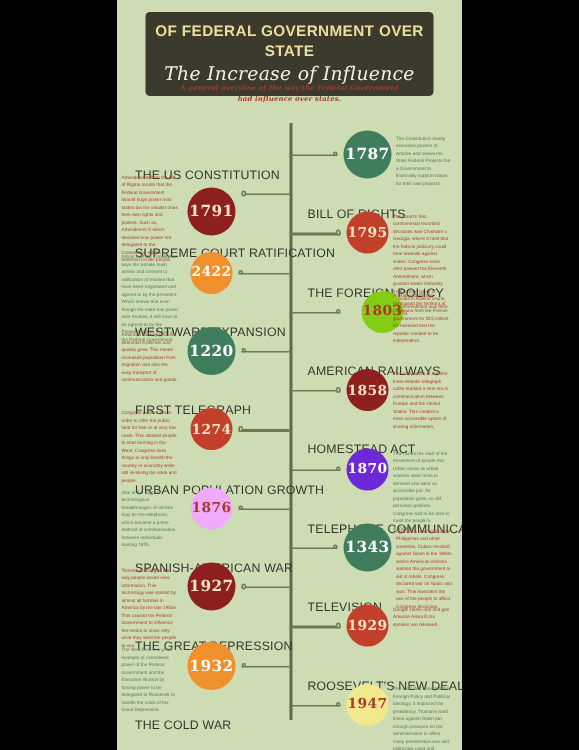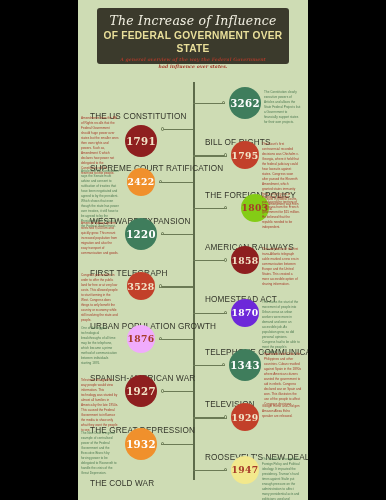--- a/index.html
+++ b/index.html
@@ -20,33 +20,33 @@
   .body{position:absolute;font-family:"Liberation Sans",sans-serif;font-size:3.1px;line-height:1.62;letter-spacing:.02px;}
   .b-red{color:#a63a2a;}
   .b-grn{color:#4e7a52;}
 </style>
 </head>
 <body>
 
 <div id="poster">
 
   <div id="header">
+    <div id="h-main">OF FEDERAL GOVERNMENT OVER STATE</div>
     <div id="h-script">The Increase of Influence</div>
-    <div id="h-main">OF FEDERAL GOVERNMENT OVER STATE</div>
   </div>
 
   <div id="subtitle">A general overview of the way the Federal Government had influence over states.</div>
 
   <div id="spine"></div>
 
   <div id="rows">
       <div class="row" style="top: 103px;">
         <div class="conn" style="left: 115px; width: 32px;"></div>
         <div class="ring" style="left: 144px;"></div>
-        <div class="circ c-lg" style="left: 151px; top: -16px; background: rgb(63, 125, 92); color: rgb(255, 255, 255);">3262</div>
+        <div class="circ c-lg" style="left: 151px; top: -16px; background: rgb(63, 125, 92); color: rgb(255, 255, 255);">1787</div>
         <div class="hd" style="top: 9.1px; left: 12px;">THE US CONSTITUTION</div>
         <div class="body b-grn" style="top: -13px; width: 38px; left: 186px;">The Constitution clearly executive powers of Articles and allows the State Federal Projects but a Government to financially support states for their own projects.</div>
       </div>
       <div class="row" style="top: 129.2px;">
         <div class="conn" style="left: 83px; width: 32px;"></div>
         <div class="ring" style="left: 82.5px;"></div>
         <div class="circ c-lg" style="left: 47px; top: -16px; background: rgb(142, 31, 31); color: rgb(242, 228, 200); margin-top: 12px;">1791</div>
         <div class="hd" style="top: 9.1px; left: 127px;">BILL OF RIGHTS</div>
         <div class="body b-red" style="top: -13px; width: 38px; left: 3px;">Amendments from the Bill of Rights recalls that the Federal Government should huge power over states but the smaller ones then own rights and powers. Such as, Amendment X which declares how power not delegated to the Constitution will be reserved to little people.</div>
       </div>
@@ -81,21 +81,21 @@
       <div class="row" style="top: 260.2px;">
         <div class="conn" style="left: 115px; width: 34px;"></div>
         <div class="ring" style="left: 146px;"></div>
         <div class="circ c-md" style="left: 153px; top: -14px; background: rgb(142, 31, 31); color: rgb(242, 228, 200);">1858</div>
         <div class="hd" style="top: 9.1px; left: 12px;">FIRST TELEGRAPH</div>
         <div class="body b-red" style="top: -13px; width: 38px; left: 184px;">The completion of the first trans-Atlantic telegraph cable marked a new era in communication between Europe and the United States. This created a more accessible option of sharing information.</div>
       </div>
       <div class="row" style="top: 286.4px;">
         <div class="conn" style="left: 81px; width: 34px;"></div>
         <div class="ring" style="left: 80.5px;"></div>
-        <div class="circ c-md" style="left: 49px; top: -14px; background: rgb(194, 64, 42); color: rgb(242, 228, 200);">3528</div>
+        <div class="circ c-md" style="left: 49px; top: -14px; background: rgb(194, 64, 42); color: rgb(242, 228, 200);">1274</div>
         <div class="hd" style="top: 9.1px; left: 127px;">HOMESTEAD ACT</div>
         <div class="body b-red" style="top: -13px; width: 38px; left: 3px;">Congress passed this in order to offer the public land for free or at very low costs. This allowed people to start farming in the West. Congress does things to only benefit the country or economy while still involving the state and people.</div>
       </div>
       <div class="row" style="top: 312.6px;">
         <div class="conn" style="left: 115px; width: 34px;"></div>
         <div class="ring" style="left: 146px;"></div>
         <div class="circ c-md" style="left: 153px; top: -14px; background: #6d28d9; color: rgb(255, 255, 255);">1870</div>
         <div class="hd" style="top: 9.1px; left: 12px;">URBAN POPULATION GROWTH</div>
         <div class="body b-grn" style="top: -13px; width: 38px; left: 184px;">This marks the start of the movement of people into Urban areas as urban workers were more in demand and were an accessible job. As population grew, so did personal opinions. Congress had to be able to meet the people's standards.</div>
       </div>

